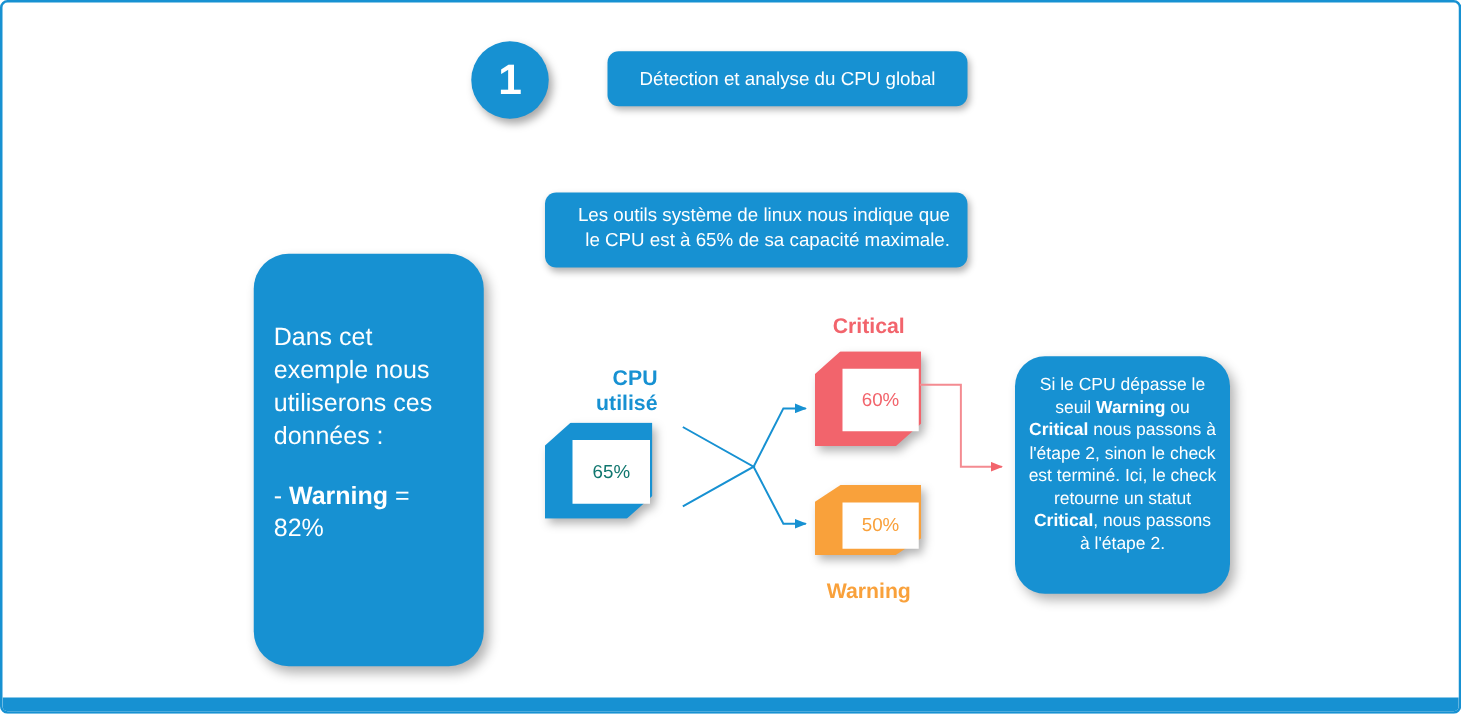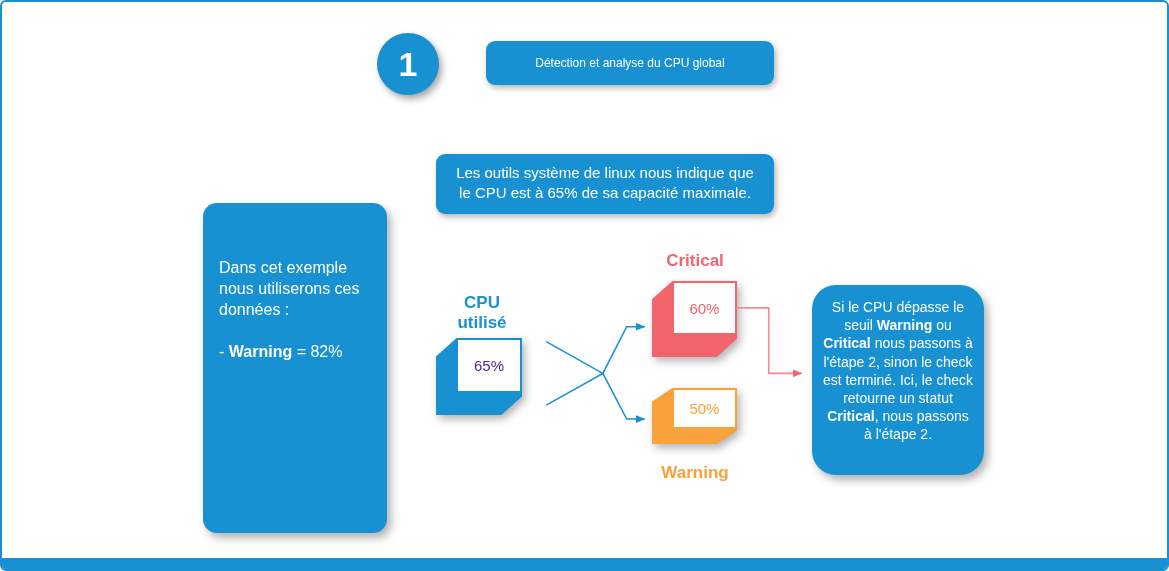--- a/index.html
+++ b/index.html
@@ -7,53 +7,53 @@
   .canvas { position:relative; width:1169px; height:571px; background:#ffffff;
             border:2px solid #1791d2; border-radius:6px; overflow:hidden; }
 
   .badge-circle { position:absolute; left:375px; top:31px; width:62px; height:62px;
     border-radius:50%; background:#1791d2; color:#fff; display:flex; align-items:center;
     justify-content:center; font-size:34px; font-weight:bold;
     box-shadow:3px 4px 7px rgba(0,0,0,0.35); }
 
   .title-box { position:absolute; left:484px; top:39px; width:288px; height:44px;
     background:#1791d2; border-radius:9px; color:#fff; display:flex; align-items:center;
-    justify-content:center; font-size:12px; box-shadow:2px 3px 6px rgba(0,0,0,0.3);
+    justify-content:center; font-size:15px; box-shadow:2px 3px 6px rgba(0,0,0,0.3);
     text-align:center; padding:0 10px; }
 
   .top-note { position:absolute; left:434px; top:152px; width:338px; min-height:60px;
-    background:#1791d2; border-radius:9px; color:#fff; font-size:15px; text-align:center;
+    background:#1791d2; border-radius:9px; color:#fff; font-size:15px; text-align:right;
     padding:9px 14px; line-height:1.35; box-shadow:2px 3px 6px rgba(0,0,0,0.3); }
 
   .left-panel { position:absolute; left:201px; top:201px; width:184px; height:330px;
-    background:#1791d2; border-radius:14px; color:#fff; font-size:16px; line-height:1.32;
+    background:#1791d2; border-radius:28px; color:#fff; font-size:20px; line-height:1.32;
     padding:54px 26px 0 16px; box-shadow:4px 5px 9px rgba(0,0,0,0.3); }
   .left-panel p { margin:0; }
   .left-panel p.gap { margin-bottom:21px; }
   .left-panel b, .right-panel b { font-weight:bold; }
 
   .node-label { position:absolute; font-weight:bold; font-size:17px; text-align:center; }
-  .cpu-label { left:436px; top:291px; width:88px; color:#1791d2; line-height:1.2; }
+  .cpu-label { left:436px; top:291px; width:88px; color:#1791d2; line-height:1.2;text-align:right; }
   .critical-label { left:650px; top:249px; width:86px; color:#f2646c; }
   .warning-label { left:650px; top:461px; width:86px; color:#f9a13b; }
 
   .shape { position:absolute; width:86px; height:77px;
            filter:drop-shadow(3px 4px 4px rgba(0,0,0,0.30)); }
   .cpu-shape { left:434px; top:336px; }
   .critical-shape { left:650px; top:279px; width:85px; height:76px; }
   .warning-shape { left:650px; top:386px; width:85px; height:56px; }
   .shape-bg { position:absolute; inset:0;
     clip-path:polygon(24% 0, 100% 0, 100% 76%, 76% 100%, 0 100%, 0 24%); }
   .bg-blue { background:#1791d2; }
   .bg-red { background:#f2646c; }
   .bg-orange { background:#f9a13b; }
-  .shape-face { position:absolute; top:2px; right:2px; width:72%; height:66%;
+  .shape-face { position:absolute; top:14px; right:2px; width:72%; height:66%;
     background:#fff; display:flex; align-items:center; justify-content:center;
     font-size:15px; }
-  .face-blue { color:#4c1d95; }
+  .face-blue { color:#0f766e; }
   .face-red { color:#f2646c; }
   .face-orange { color:#f9a13b; }
 
   .right-panel { position:absolute; left:810px; top:283px; width:172px; min-height:190px;
     background:#1791d2; border-radius:24px; color:#fff; font-size:14px; line-height:1.3;
     text-align:center; padding:13px 10px; box-shadow:4px 5px 9px rgba(0,0,0,0.3); }
 
   .arrows { position:absolute; inset:0; width:100%; height:100%; pointer-events:none; }
 
   .bottom-bar { position:absolute; left:0; right:0; bottom:0; height:11px; background:#1791d2; }

